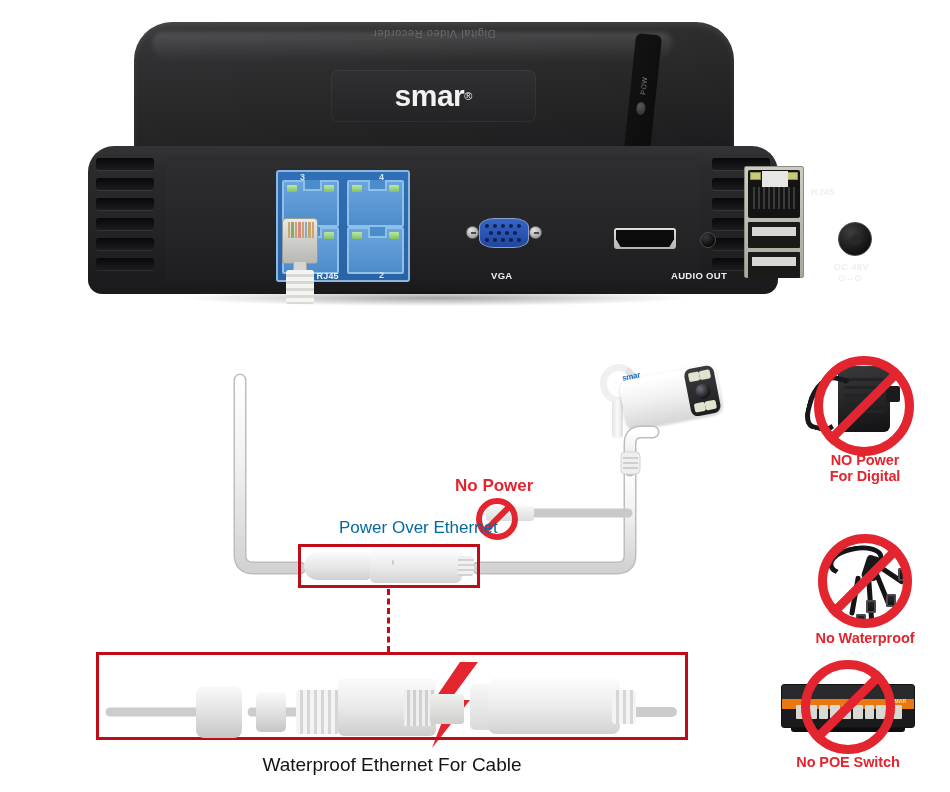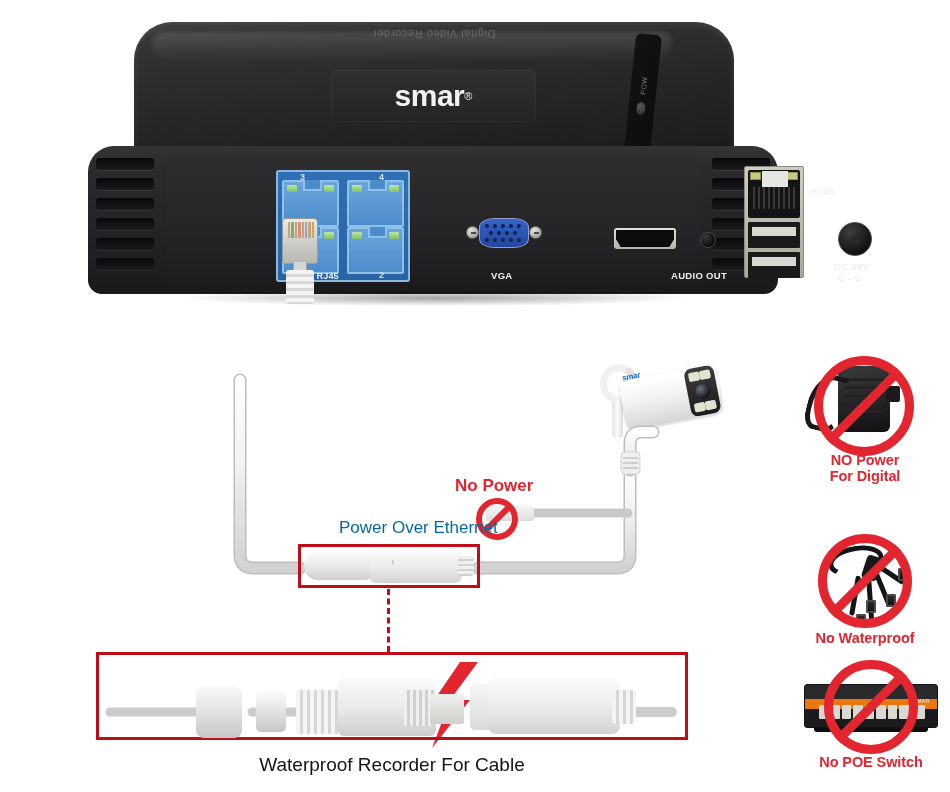--- a/index.html
+++ b/index.html
@@ -578,21 +578,21 @@
   <div class="xp" style="left:404px;top:690px;width:30px;height:36px;
        background:repeating-linear-gradient(90deg,#efefef 0 3px,#d0d0d0 3px 6px);"></div>
   <div class="xp" style="left:430px;top:694px;width:34px;height:30px;border-radius:3px;
        background:linear-gradient(180deg,#f0f0ee,#cfcfcb);"></div>
   <div class="xp" style="left:470px;top:684px;width:26px;height:46px;border-radius:5px;
        background:linear-gradient(180deg,#f7f7f7,#dadada);"></div>
   <div class="xp" style="left:488px;top:678px;width:132px;height:56px;border-radius:8px;
        background:linear-gradient(180deg,#fcfcfc,#ececec 50%,#d2d2d2);"></div>
   <div class="xp xp-rings" style="left:612px;top:690px;width:24px;height:34px;"></div>
 
-  <div style="position:absolute;left:96px;top:754px;width:592px;text-align:center;font-size:19px;color:#141414;">Waterproof Recorder For Cable</div>
+  <div style="position:absolute;left:96px;top:754px;width:592px;text-align:center;font-size:19px;color:#141414;">Waterproof Ethernet For Cable</div>
 
   <div class="panel" style="left:790px;top:352px;">
     <div class="panel-art">
       <div class="adapter-body">
         <i style="top:12px;"></i>
           <i style="top:20px;"></i>
           <i style="top:28px;"></i>
           <i style="top:36px;"></i>
           <i style="top:44px;"></i>
       </div>
@@ -620,21 +620,21 @@
         <div class="tip" style="left:74px;top:52px;"></div>
         <div class="tip" style="left:86px;top:26px;"></div>
       </div>
       <div class="prohibit sign-lg" style="left:28px;top:0px;width:94px;height:94px;">
         <div class="bar" style="width:94px;height:9px;"></div>
       </div>
     </div>
     <div class="panel-caption">No Waterproof</div>
   </div>
 
-  <div class="panel" style="left:796px;top:662px;">
+  <div class="panel" style="left:773px;top:662px;">
     <div class="panel-art" style="height:92px;">
       <div class="switch-body">
         <div class="switch-brand">SMAR</div>
         <div class="switch-ports">
           <i></i>
             <i></i>
             <i></i>
             <i></i>
             <i></i>
             <i></i>

